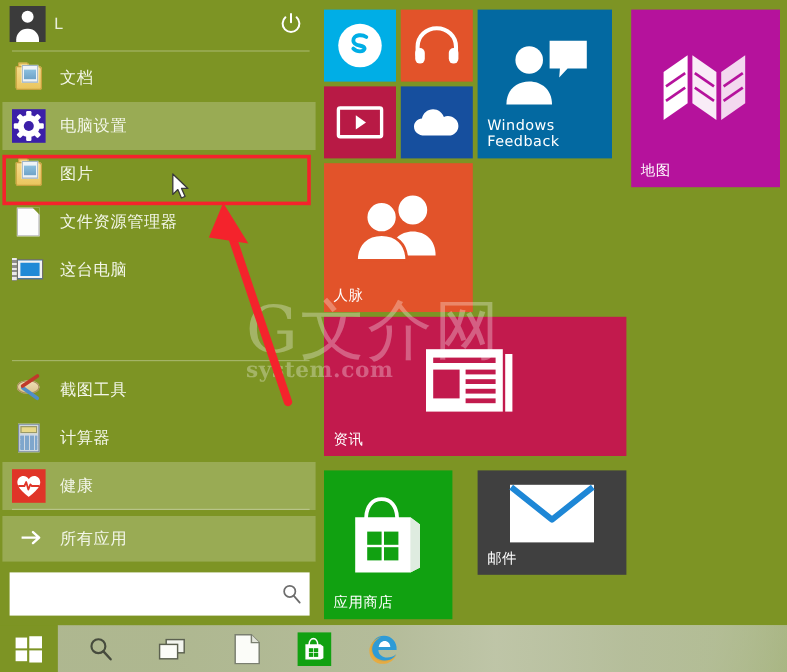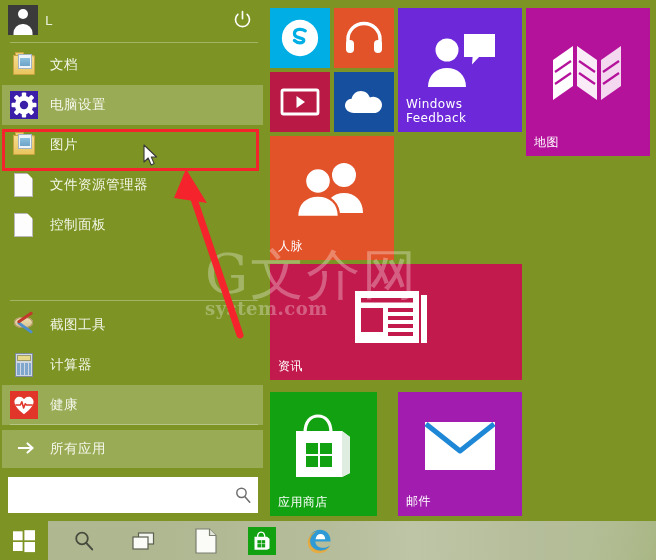--- a/index.html
+++ b/index.html
@@ -329,27 +329,27 @@
           <span class="mi-label">图片</span>
         </div>
 
         <div class="menu-item">
           <span class="mi-icon">
               <span class="ic-page"></span>
             </span>
           <span class="mi-label">文件资源管理器</span>
         </div>
 
-
         <div class="menu-item">
           <span class="mi-icon">
-              <span class="ic-page"></span>
+              <span class="ic-pc"></span>
             </span>
-          <span class="mi-label">控制面板</span>
-        </div>
+          <span class="mi-label">这台电脑</span>
+        </div>
+
       </div>
 
       <div class="menu-divider d2"></div>
 
       <div class="menu-list" style="top:305px;">
         <div class="menu-item">
           <span class="mi-icon">
             <span class="ic-snip">
                 <span class="blade1"></span>
                 <span class="blade2"></span>
@@ -431,21 +431,21 @@
       </div>
 
       <div class="tile small" style="left:69px;top:72px;width:60px;height:60px;background:#164f9e;">
         <div class="glyph">
           <svg width="42" height="28" viewBox="0 0 42 28">
             <path d="M11 25 C5.5 25 2 21.6 2 17.6 C2 13.8 5 11 8.6 10.8 C9.4 6.4 13.2 3 17.9 3 C22.1 3 25.7 5.8 26.9 9.5 C27.9 9 29 8.7 30.2 8.7 C35 8.7 39 12.4 39 16.9 C39 21.3 35.4 25 30.8 25 Z" fill="#ffffff"></path>
           </svg>
         </div>
       </div>
 
-      <div class="tile med" style="left:133px;top:8px;width:124px;height:124px;background:#6d28d9;text-decoration:underline;">
+      <div class="tile med" style="left:133px;top:8px;width:112px;height:124px;background:#0369a1;text-decoration:underline;">
         <div class="glyph" style="top:-16px;">
           <svg width="78" height="64" viewBox="0 0 78 64">
             <circle cx="26" cy="20" r="11.5" fill="#ffffff"></circle>
             <path d="M7 57 C7 45 15.5 38 26 38 C36.5 38 45 45 45 57 Z" fill="#ffffff"></path>
             <path d="M43 4 H74 V27 H58 L51 34.5 L51.6 27 H43 Z" fill="#ffffff"></path>
           </svg>
         </div>
         <div class="tname" style="white-space:pre-line;">Windows
 Feedback</div>
       </div>
@@ -511,21 +511,21 @@
               <rect x="18" y="30" width="12" height="11"></rect>
               <rect x="32" y="30" width="12" height="11"></rect>
               <rect x="18" y="43" width="12" height="11"></rect>
               <rect x="32" y="43" width="12" height="11"></rect>
             </g>
           </svg>
         </div>
         <div class="tname">应用商店</div>
       </div>
 
-      <div class="tile med" style="left:133px;top:392px;width:124px;height:124px;background:#a21caf;font-family:Liberation Mono, monospace;">
+      <div class="tile med" style="left:133px;top:392px;width:124px;height:87px;background:#404040;">
         <div class="glyph" style="top:-16px;">
           <svg width="72" height="50" viewBox="0 0 72 50">
             <rect x="1" y="1" width="70" height="48" fill="#ffffff"></rect>
             <path d="M2 3 L36 30 L70 3" stroke="#1e87d6" stroke-width="5" fill="none" stroke-linejoin="round"></path>
           </svg>
         </div>
         <div class="tname">邮件</div>
       </div>
     </div>
 

